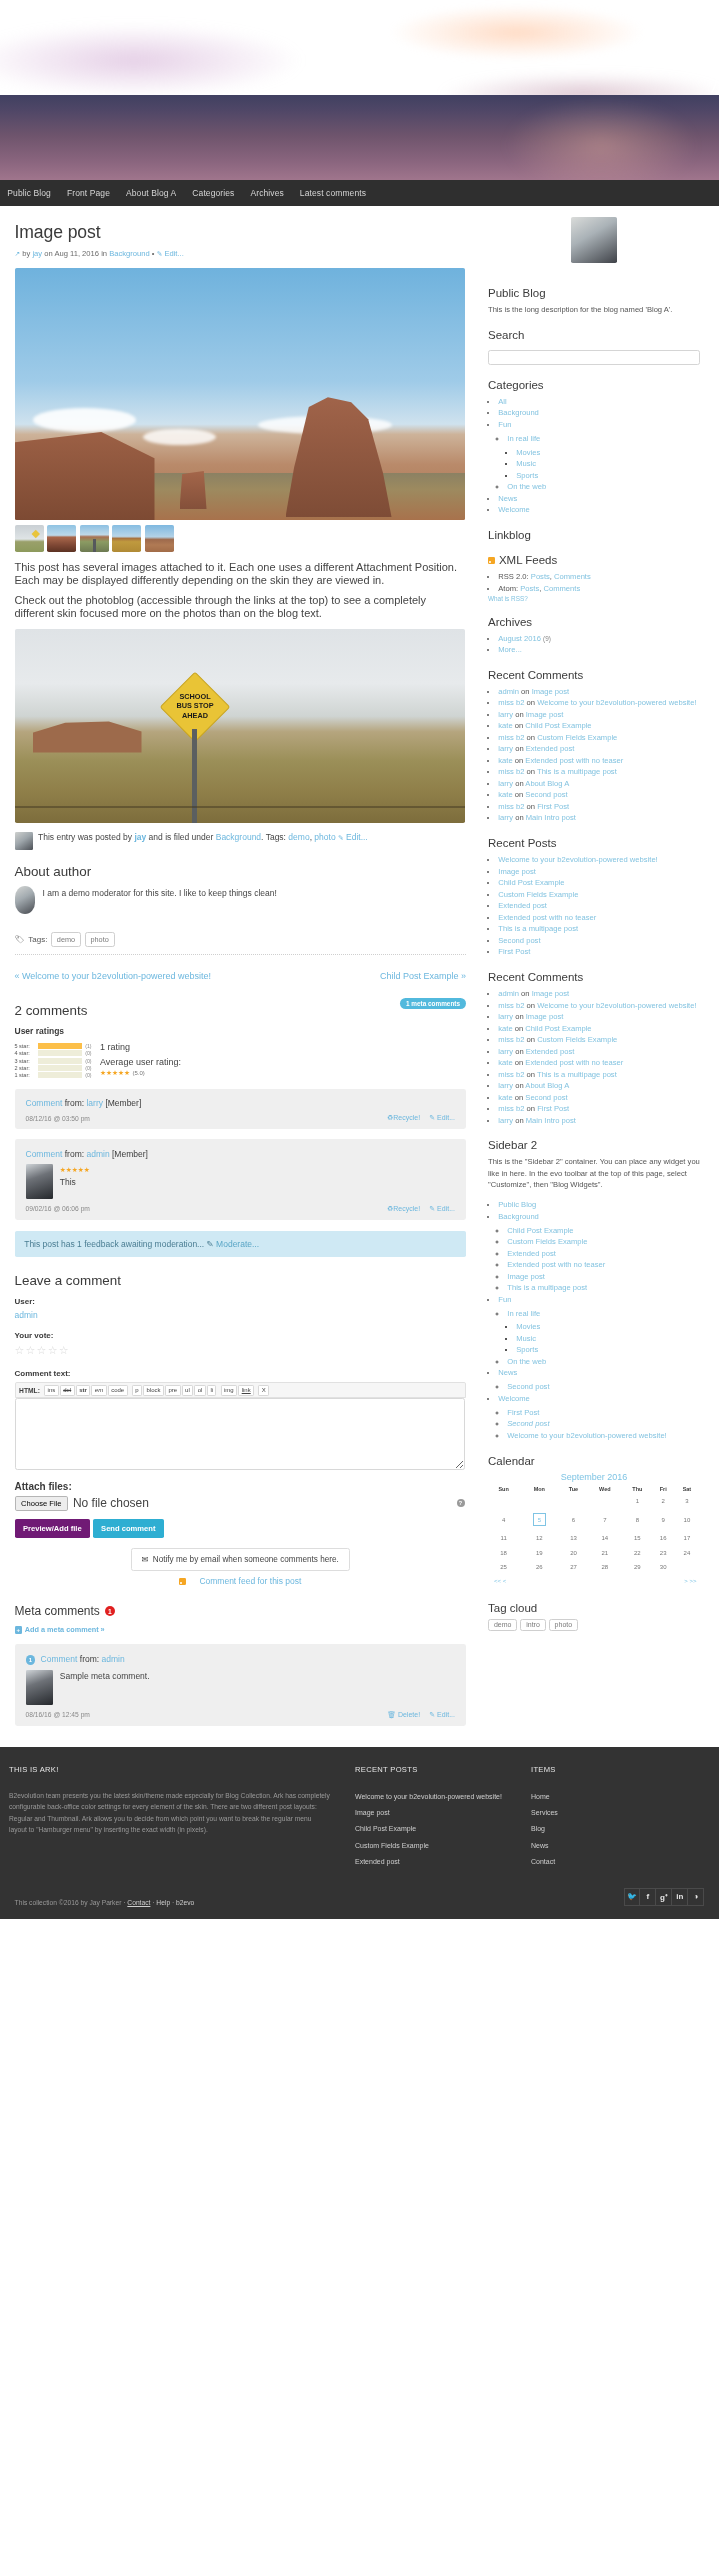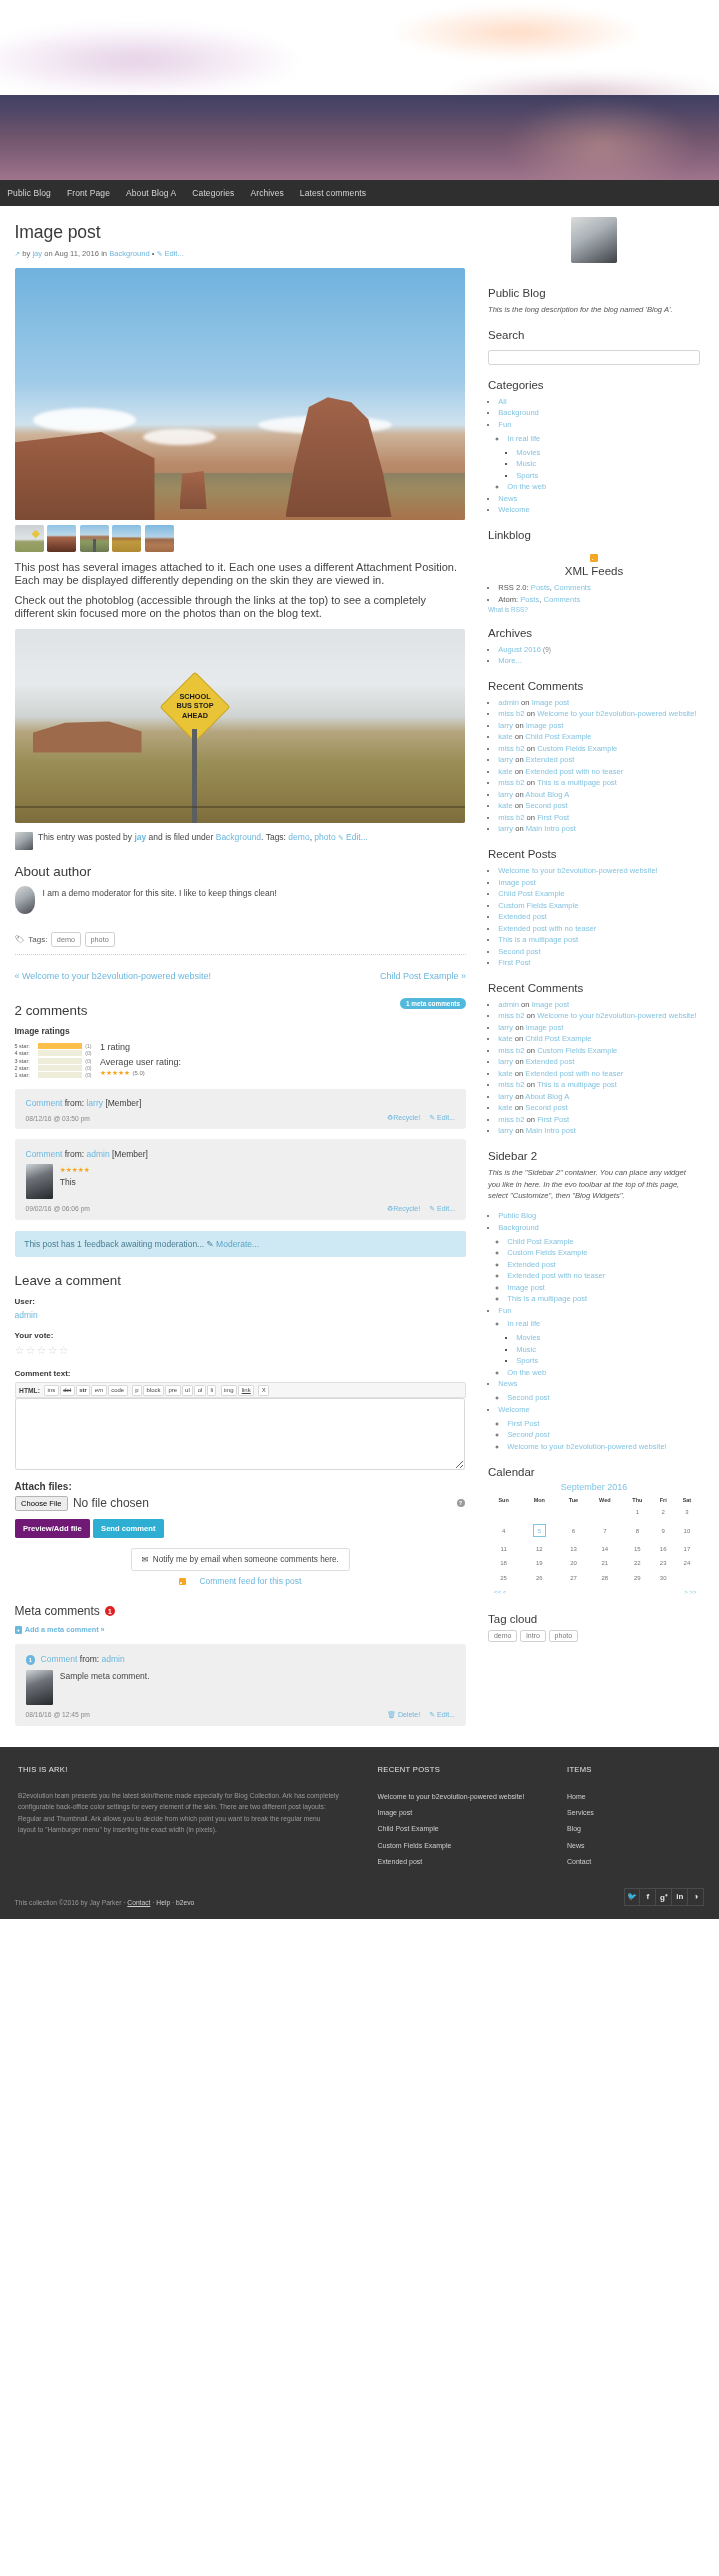--- a/index.html
+++ b/index.html
@@ -231,49 +231,49 @@
     display:inline-flex;align-items:center;justify-content:center;line-height:1;}
   .num-badge{background:#6cb7de;color:#fff;border-radius:50%;width:9.7px;height:9.7px;font-size:6px;font-weight:bold;
     display:inline-flex;align-items:center;justify-content:center;margin-right:3px;}
   .del-link{color:#e02020;}
 
   
   .side-avatar{width:46px;height:46px;border-radius:1.8px;margin:0 auto 11px auto;
     background:linear-gradient(150deg,#dadcda 0%,#aab2b7 40%,#3f4248 100%);}
   .side-avatar-wrap{display:flex;justify-content:center;}
   h3.widget-h{font-size:11.5px;font-weight:400;color:#3b3b3b;margin:13.4px 0 4.9px 0;}
-  .side p{font-size:7.6px;line-height:11.5px;color:#555;margin:0;font-style:italic;}
+  .side p{font-size:7.6px;line-height:11.5px;color:#555;margin:0;}
   .search-box{width:100%;height:15px;border:0.6px solid #d5d5d5;border-radius:2.4px;margin-top:4.9px;
     font-family:"Liberation Sans",sans-serif;font-size:7.3px;padding:1.2px 4.3px;}
   .side ul{margin:2.4px 0 0 0;padding-left:10.3px;font-size:7.6px;line-height:11.5px;}
   .side ul ul{padding-left:9px;}
   .side li{color:#555;}
   .side li a{color:#83c3e0;}
   .side ul ul{list-style:circle;}
   .side ul ul ul{list-style:square;}
-  .rss-head{display:flex;align-items:center;gap:3.6px;flex-direction:column;}
+  .rss-head{display:flex;align-items:center;gap:3.6px;}
   .whatrss{font-size:6.4px;color:#83c3e0;display:block;margin-top:1.2px;}
   .count{color:#888;font-size:6.4px;}
   .italic-link{font-style:italic;}
 
   
   .cal{width:100%;border-collapse:collapse;margin-top:3.6px;}
   .cal caption{color:#7fc4e4;font-size:9px;padding-bottom:3px;}
   .cal th{font-size:5.5px;color:#3b3b3b;font-weight:bold;padding:1.8px 0;text-align:center;}
   .cal td{font-size:6px;color:#777;text-align:center;padding:4.3px 0;}
   .cal td.today span{border:0.6px solid #7fc4e4;color:#7fc4e4;display:inline-block;width:13.4px;height:13.4px;line-height:12.8px;}
   .cal td.nav a{color:#7fc4e4;font-size:6px;}
   .cal tfoot td{padding-top:3.6px;}
 
   .tagcloud{display:flex;gap:3px;margin-top:4.9px;}
   .tagcloud a{border:0.6px solid #cfcfcf;border-radius:2.4px;padding:1.8px 4.9px;color:#7a7a7a;font-size:7px;}
 
   
   .footer{background:#333333;color:#a6a6a6;margin-top:20.7px;padding:18px 0 13.4px 0;}
-  .footer-inner{display:flex;padding:0 18px;justify-content:space-between;}
+  .footer-inner{display:flex;padding:0 9px;}
   .fcol-1{width:346px;padding-right:24px;}
   .fcol-2{width:176px;}
   .fcol-3{width:134px;}
   .fh{font-size:7.6px;color:#e6e6e6;letter-spacing:0.3px;margin:0 0 16px 0;font-weight:normal;}
   .fcol-1 p{font-size:6.7px;line-height:11.5px;color:#9a9a9a;margin:0;}
   .fcol-2 a,.fcol-3 a{display:block;font-size:7px;color:#cfcfcf;line-height:13.4px;margin-bottom:3px;}
   .footer-bottom{display:flex;align-items:flex-end;justify-content:space-between;padding:16px 14.6px 0 14.6px;}
   .copy{font-size:6.7px;color:#9a9a9a;}
   .copy a{color:#cfcfcf;}
   .copy a.u{text-decoration:underline;}
@@ -396,21 +396,21 @@
     <hr class="hr-dot">
 
     <div class="prevnext">
       <a>« Welcome to your b2evolution-powered website!</a>
       <a>Child Post Example »</a>
     </div>
 
     <div class="comments-head">
       <span class="meta-badge">1 meta comments</span>
       <h2 class="comments-title">2 comments</h2>
-      <h3 class="sub">Image ratings</h3>
+      <h3 class="sub">User ratings</h3>
     </div>
 
     <div class="ratings">
       <div class="bars">
         <div class="bar-row">
           <span class="bar-lbl">5 star:</span>
           <span class="bar-track">
               <span class="bar-fill" style="width:100%;display:block;"></span>
             </span>
           <span class="bar-cnt">(1)</span>

